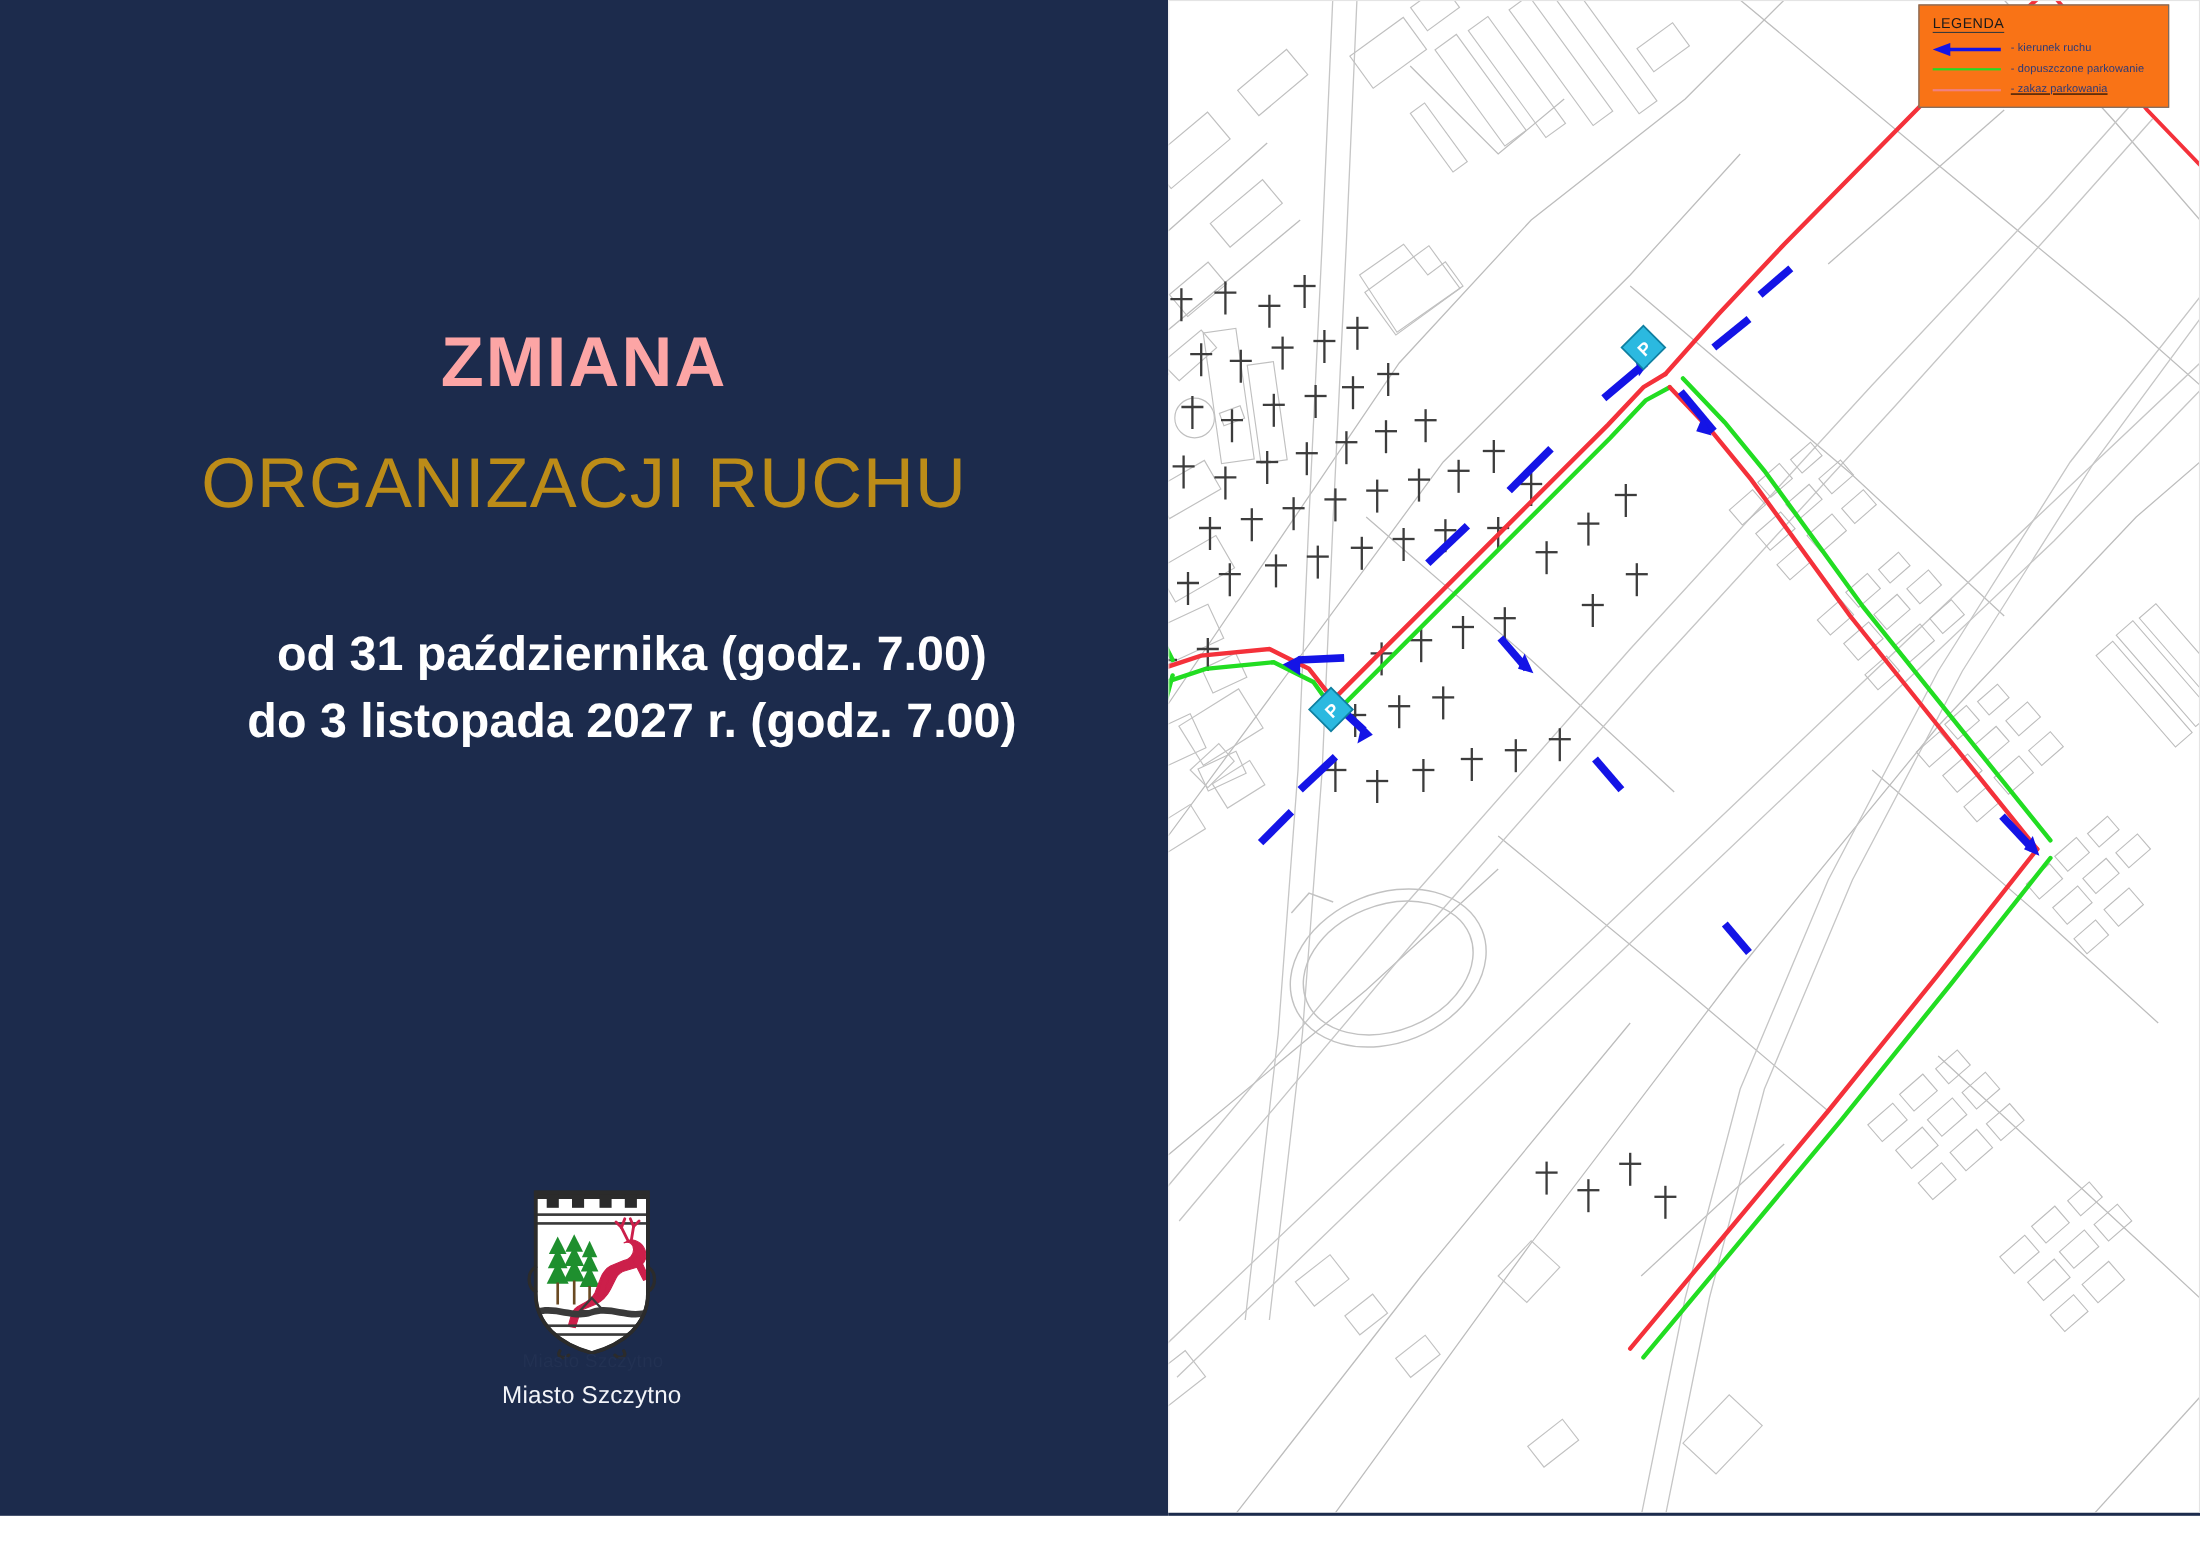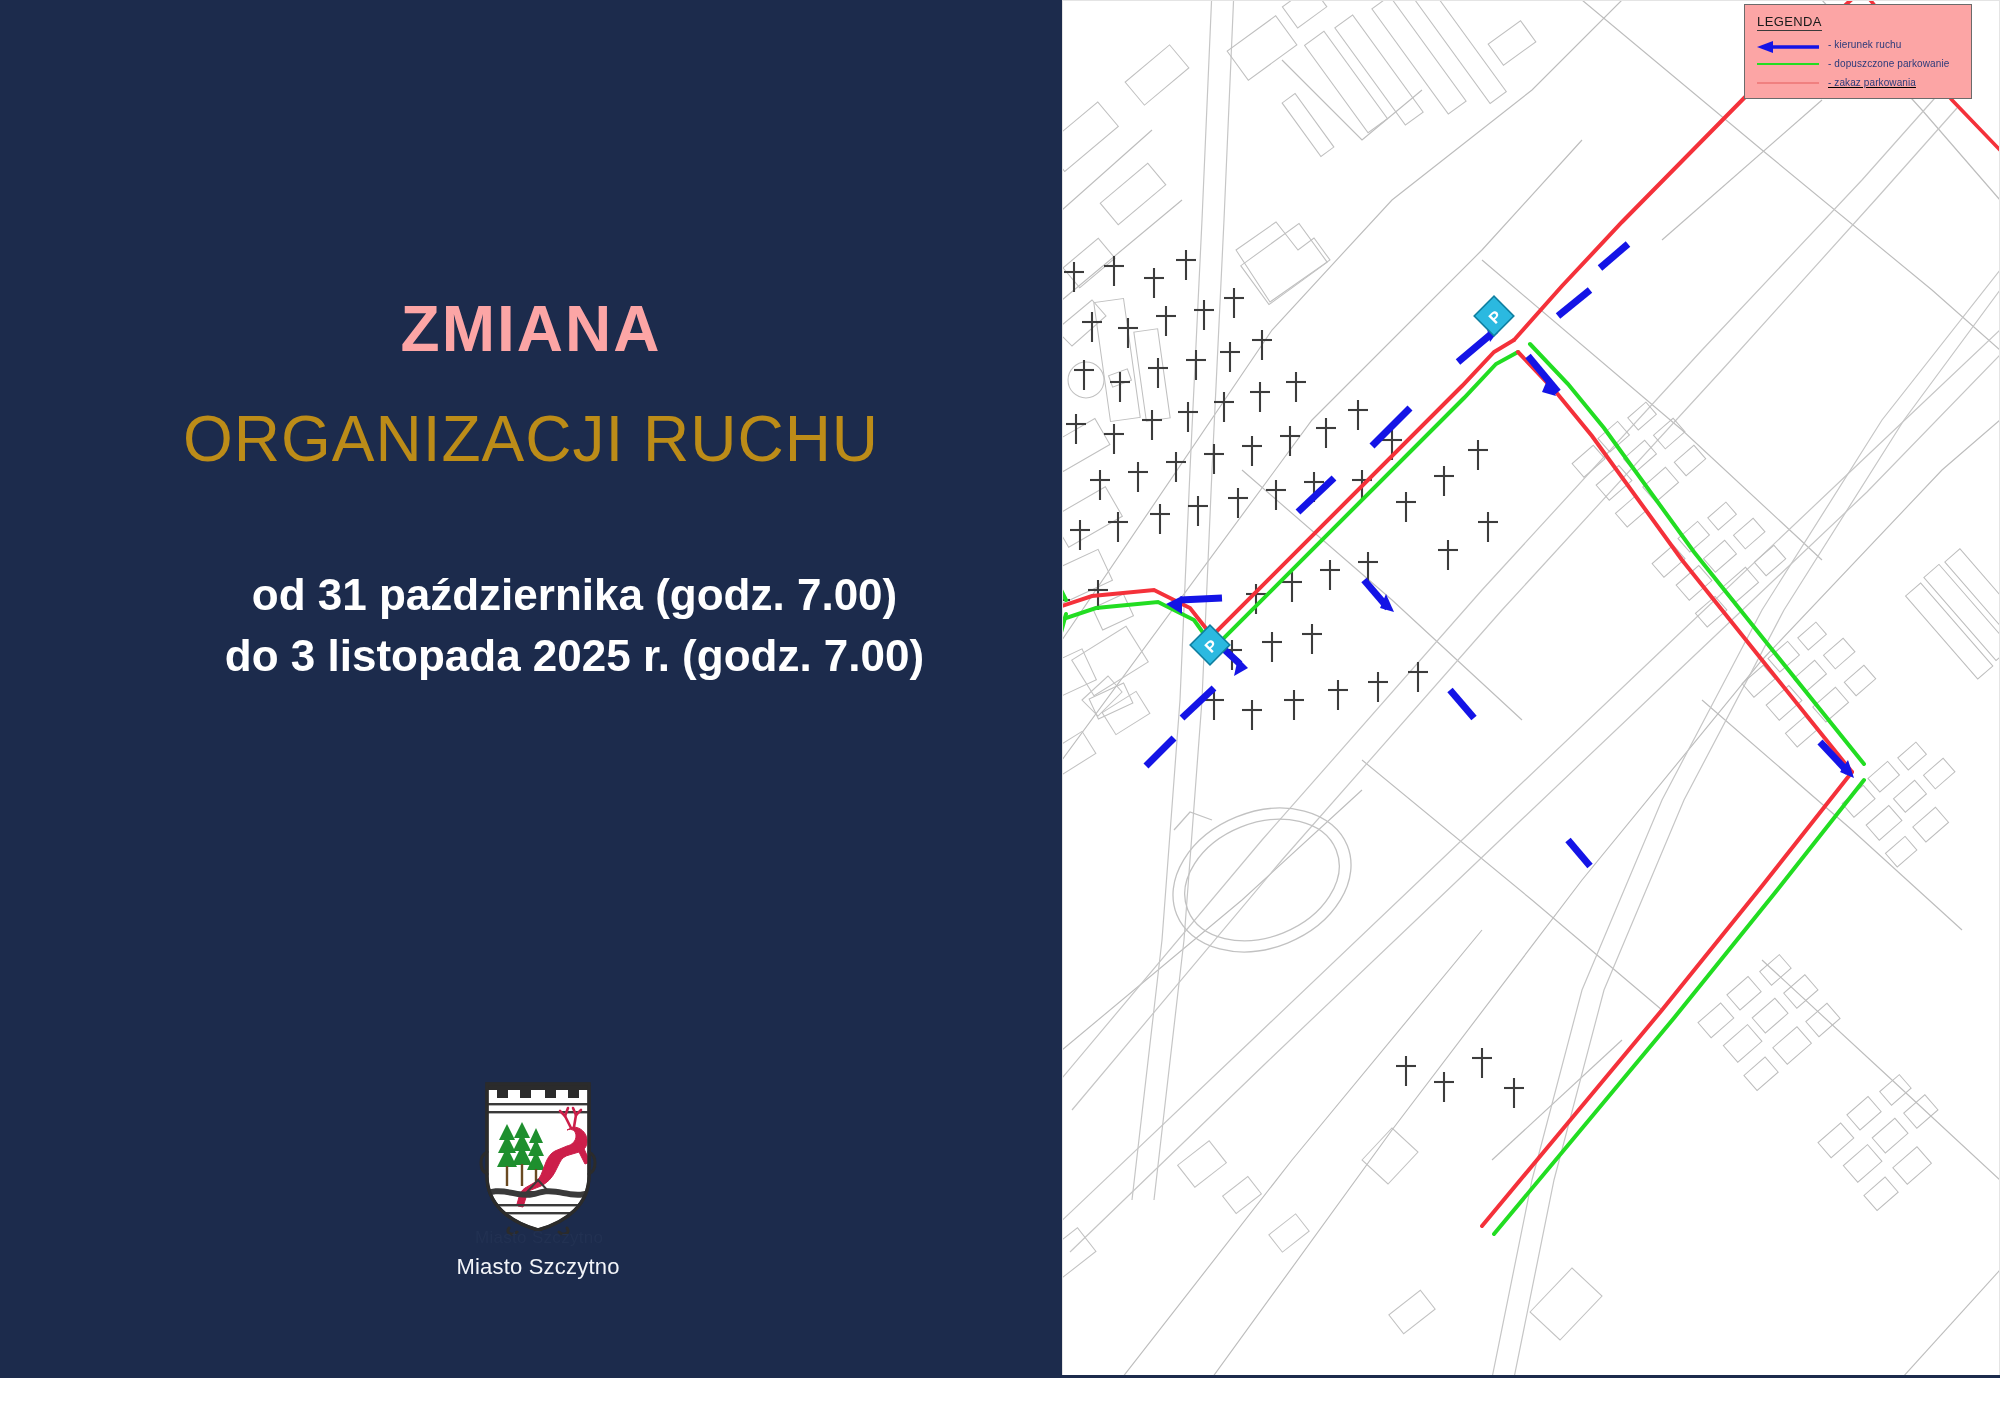--- a/index.html
+++ b/index.html
@@ -63,21 +63,21 @@
     background:#ffffff;
     border-bottom:3px solid #1c2b4c;
     overflow:hidden;
   }
   #map-svg{display:block;width:938px;height:1378px;}
 
   
   #legend{
     position:absolute;right:28px;top:4px;
     width:228px;
-    background:#fca5a5;
+    background:#f97316;
     border:1px solid #6b6b6b;
     padding:7px 10px 9px 12px;
   }
   #legend-title{
     font-size:13px;color:#1a1a1a;letter-spacing:.4px;
     border-bottom:1px solid #3a3a3a;display:inline-block;
     padding-bottom:1px;margin-bottom:7px;
   }
   .legend-row{
     display:flex;align-items:center;gap:9px;margin-bottom:6px;height:13px;
@@ -96,21 +96,21 @@
 
   <div id="left-panel">
 
     <div id="headline-block">
       <div class="h-zmiana">ZMIANA</div>
       <div class="h-organizacji">ORGANIZACJI RUCHU</div>
     </div>
 
     <div id="date-block">
       <div class="date-line">od 31 października (godz. 7.00)</div>
-      <div class="date-line">do 3 listopada 2025 r. (godz. 7.00)</div>
+      <div class="date-line">do 3 listopada 2027 r. (godz. 7.00)</div>
     </div>
 
     <div id="logo-wrap">
       <div id="crest">
         <svg width="126" height="160" viewBox="0 0 126 160" xmlns="http://www.w3.org/2000/svg">
           <defs>
             <clipPath id="shieldClip">
               <path d="M12 6 H114 V98 C114 126 92 144 63 152 C34 144 12 126 12 98 Z"></path>
             </clipPath>
           </defs>

